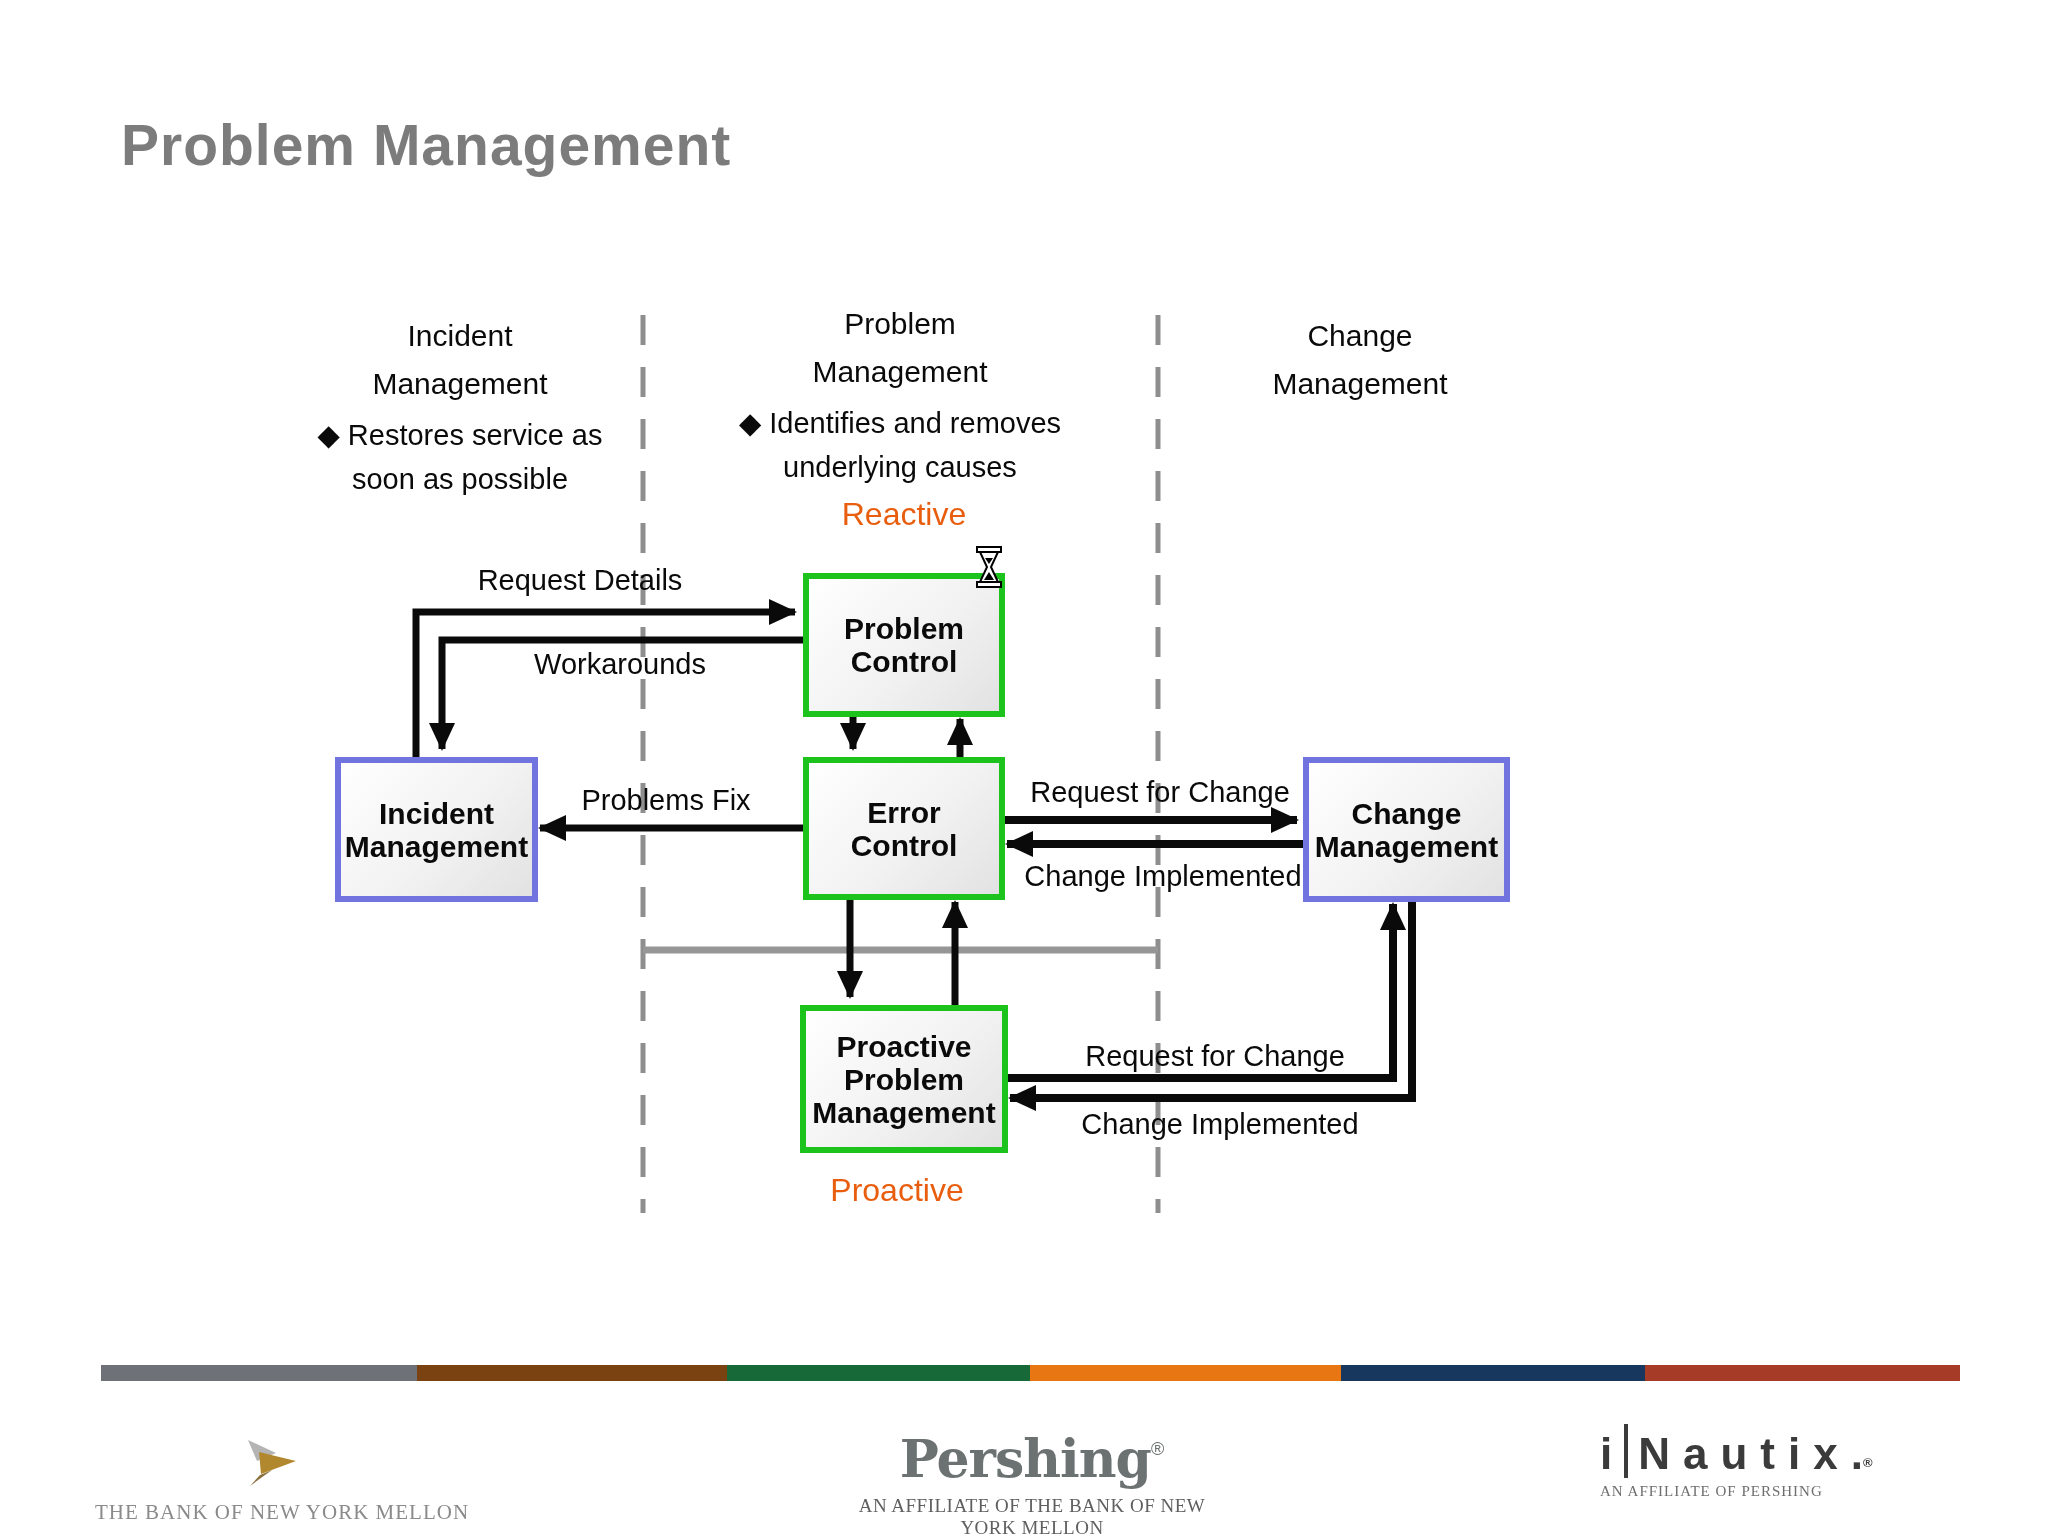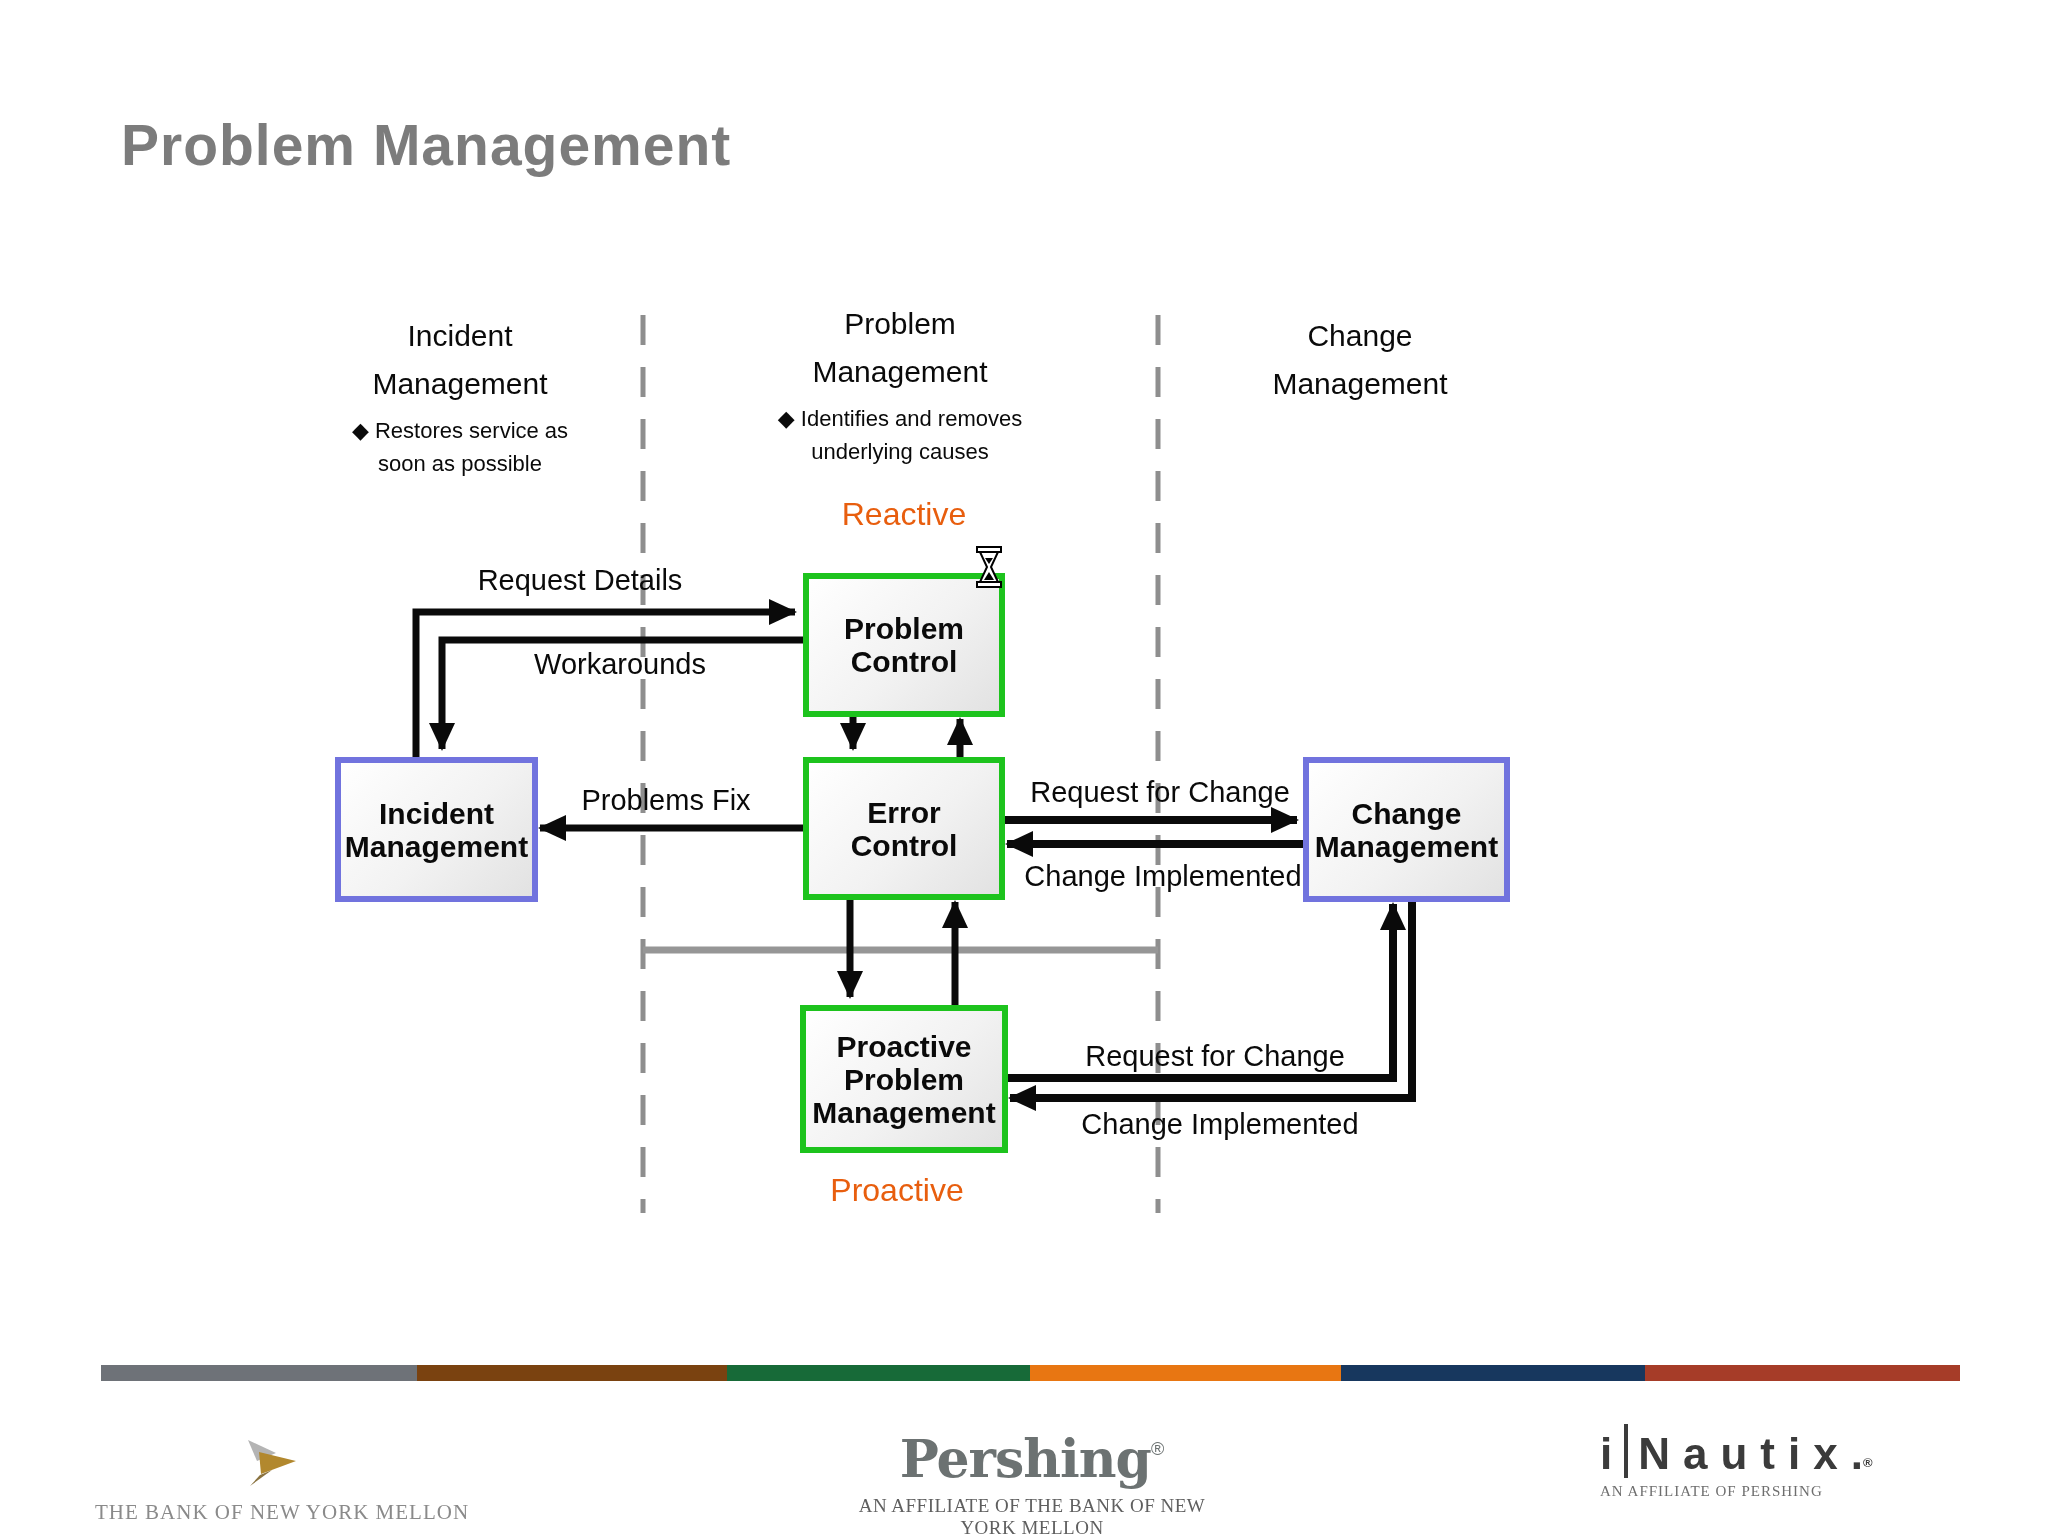--- a/index.html
+++ b/index.html
@@ -10,21 +10,21 @@
   .abs{position:absolute;}
   .preline{white-space:pre-line;}
   .center{text-align:center;}
 
   #page-title{
     left:121px;top:112px;font-size:57px;font-weight:bold;color:#7c7c7c;
     letter-spacing:1px;
   }
 
   .col-header{font-size:30px;line-height:1.6;color:#0a0a0a;}
-  .col-bullet{font-size:22px;line-height:1.5;color:#0a0a0a;margin-top:6px;}
+  .col-bullet{font-size:29px;line-height:1.5;color:#0a0a0a;margin-top:6px;}
 
   #col1{left:260px;top:312px;width:400px;}
   #col2{left:690px;top:300px;width:420px;}
   #col3{left:1145px;top:312px;width:430px;}
 
   .mode-label{font-size:32px;color:#e85e0e;}
   #reactive-label{left:794px;top:496px;width:220px;}
   #proactive-label{left:787px;top:1172px;width:220px;}
 
   .node{

